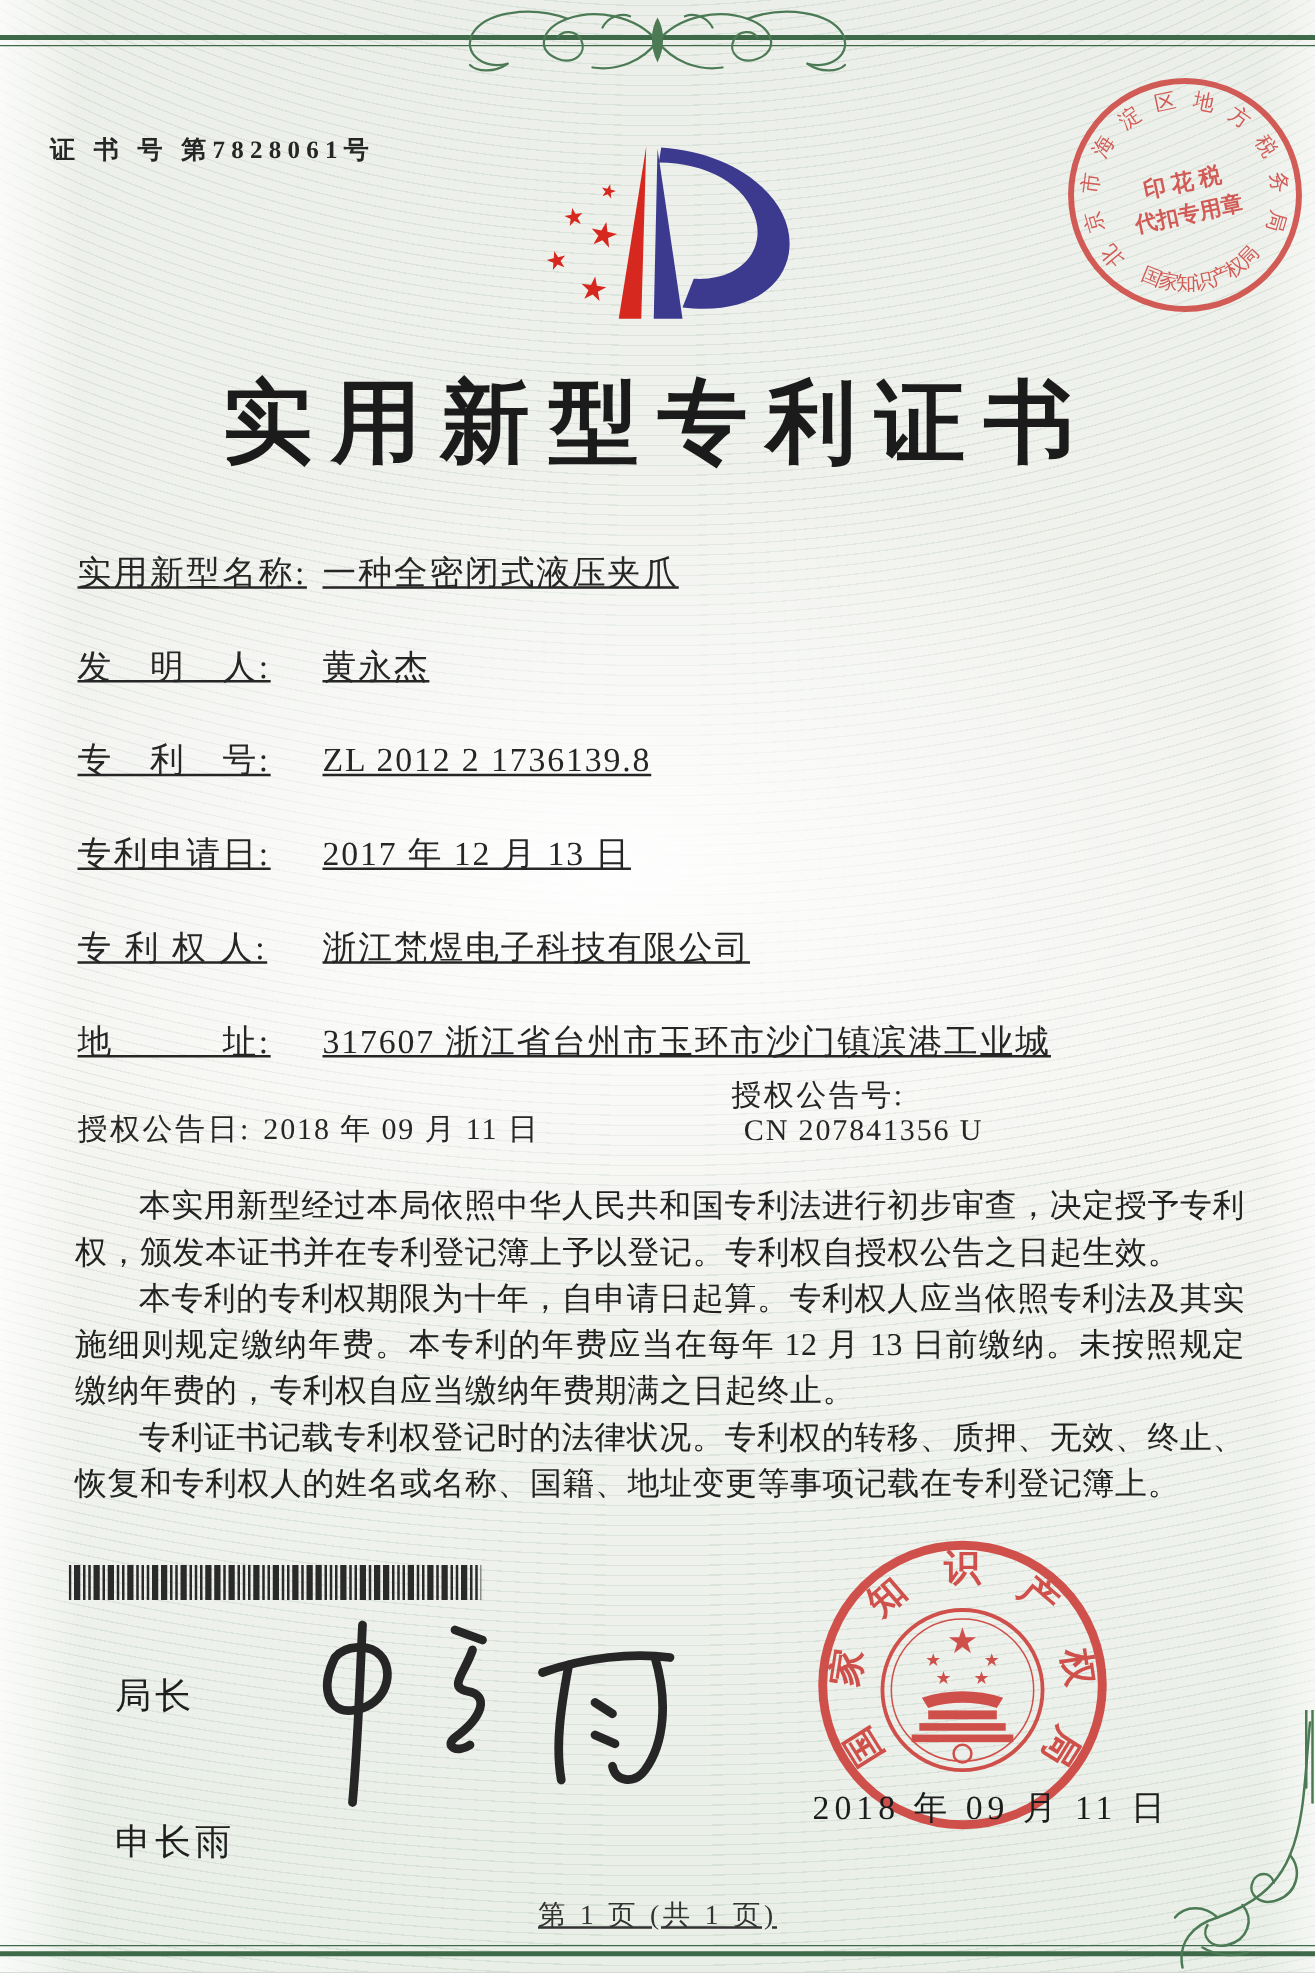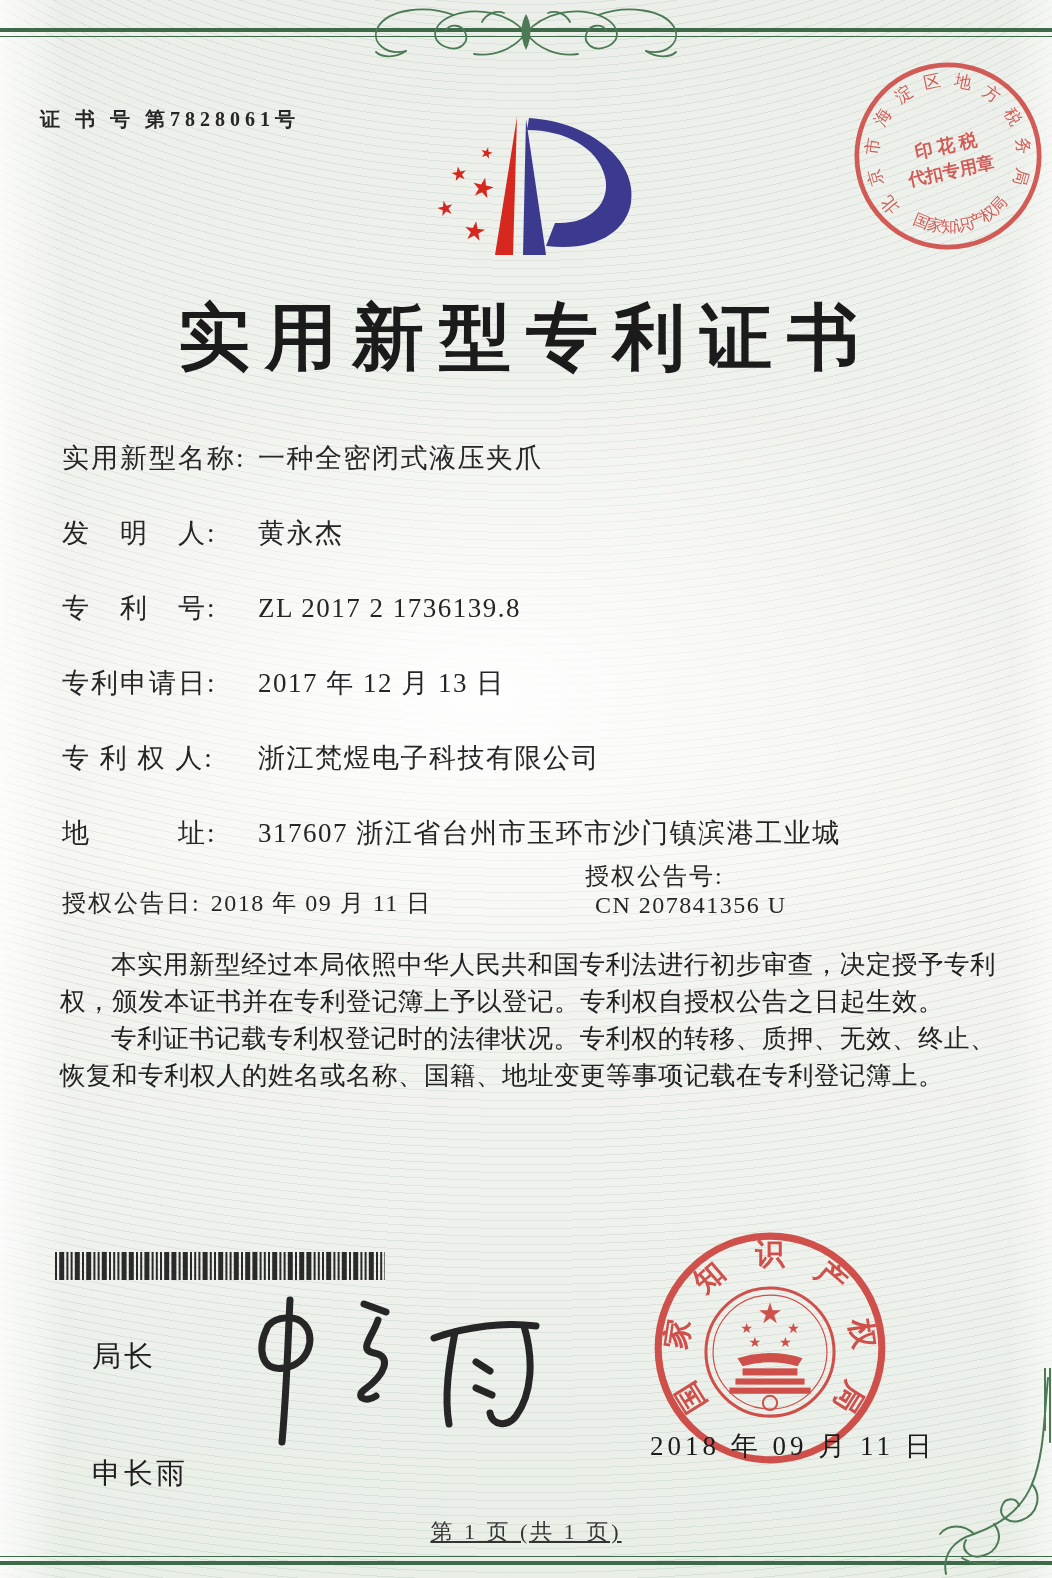--- a/index.html
+++ b/index.html
@@ -20,21 +20,21 @@
     background:
       radial-gradient(ellipse 75% 30% at 46% 44%, rgba(255,255,255,.95) 0%, rgba(255,255,255,0) 70%),
       linear-gradient(90deg, rgba(255,255,255,.75) 0%, rgba(255,255,255,0) 6%, rgba(255,255,255,0) 96%, rgba(255,255,255,.5) 100%);
   }
   .layer{position:absolute;z-index:2;}
   .hline{left:0;right:0;height:4px;border-top:4px solid var(--green);border-bottom:1.5px solid var(--green);}
   .top-line{top:28px;}
   .bottom-line{top:1556px;border-top-width:1.5px;border-bottom-width:4px;}
   .cert-no{left:40px;top:106px;font-size:20px;letter-spacing:5px;font-weight:bold;}
   .title{left:0;right:0;top:290px;text-align:center;font-size:72px;font-weight:700;letter-spacing:15px;color:#1b1b1b;}
-  .fields{left:62px;top:440px;right:40px;}
+  .fields{left:62px;top:440px;right:40px;text-decoration:underline;}
   .field-row{display:flex;align-items:baseline;font-size:27px;height:36px;margin-bottom:39px;}
   .flabel{white-space:pre;letter-spacing:2px;min-width:186px;}
   .fvalue{letter-spacing:1.5px;margin-left:10px;white-space:pre;}
   .grant-row{left:62px;top:860px;right:30px;display:flex;font-size:24px;align-items:flex-end;}
   .grant-left{width:523px;display:flex;}
   .grant-right{display:flex;flex-direction:column;}
   .glabel{white-space:pre;letter-spacing:2px;}
   .gvalue{margin-left:10px;letter-spacing:1.5px;white-space:pre;}
   .body-text{left:60px;top:946px;width:936px;}
   .body-text p{margin:0;font-size:25.5px;line-height:37px;text-indent:2em;text-align:justify;letter-spacing:.5px;color:#222;font-family:Liberation Serif, serif;}
@@ -115,21 +115,21 @@
     <div class="field-row">
       <span class="flabel">实用新型名称:</span>
       <span class="fvalue">一种全密闭式液压夹爪</span>
     </div>
     <div class="field-row">
       <span class="flabel">发　明　人:</span>
       <span class="fvalue">黄永杰</span>
     </div>
     <div class="field-row">
       <span class="flabel">专　利　号:</span>
-      <span class="fvalue">ZL 2017 2 1736139.8</span>
+      <span class="fvalue">ZL 2012 2 1736139.8</span>
     </div>
     <div class="field-row">
       <span class="flabel">专利申请日:</span>
       <span class="fvalue">2017 年 12 月 13 日</span>
     </div>
     <div class="field-row">
       <span class="flabel">专 利 权 人:</span>
       <span class="fvalue">浙江梵煜电子科技有限公司</span>
     </div>
     <div class="field-row">
@@ -144,20 +144,21 @@
       <span class="gvalue">2018 年 09 月 11 日</span>
     </div>
     <div class="grant-right">
       <span class="glabel">授权公告号:</span>
       <span class="gvalue">CN 207841356 U</span>
     </div>
   </div>
 
   <div class="layer body-text">
     <p>本实用新型经过本局依照中华人民共和国专利法进行初步审查，决定授予专利权，颁发本证书并在专利登记簿上予以登记。专利权自授权公告之日起生效。</p>
+    <p>本专利的专利权期限为十年，自申请日起算。专利权人应当依照专利法及其实施细则规定缴纳年费。本专利的年费应当在每年 12 月 13 日前缴纳。未按照规定缴纳年费的，专利权自应当缴纳年费期满之日起终止。</p>
     <p>专利证书记载专利权登记时的法律状况。专利权的转移、质押、无效、终止、恢复和专利权人的姓名或名称、国籍、地址变更等事项记载在专利登记簿上。</p>
   </div>
 
   <svg class="layer" style="left:55px;top:1252px;" width="330" height="30" id="barcode">
       <rect x="0" y="0" width="2" height="28" fill="#2a2a2a"></rect>
       <rect x="4.2" y="0" width="5" height="28" fill="#2a2a2a"></rect>
       <rect x="11.4" y="0" width="2" height="28" fill="#2a2a2a"></rect>
       <rect x="15.600000000000001" y="0" width="2" height="28" fill="#2a2a2a"></rect>
       <rect x="19.8" y="0" width="5" height="28" fill="#2a2a2a"></rect>
       <rect x="27" y="0" width="2" height="28" fill="#2a2a2a"></rect>

